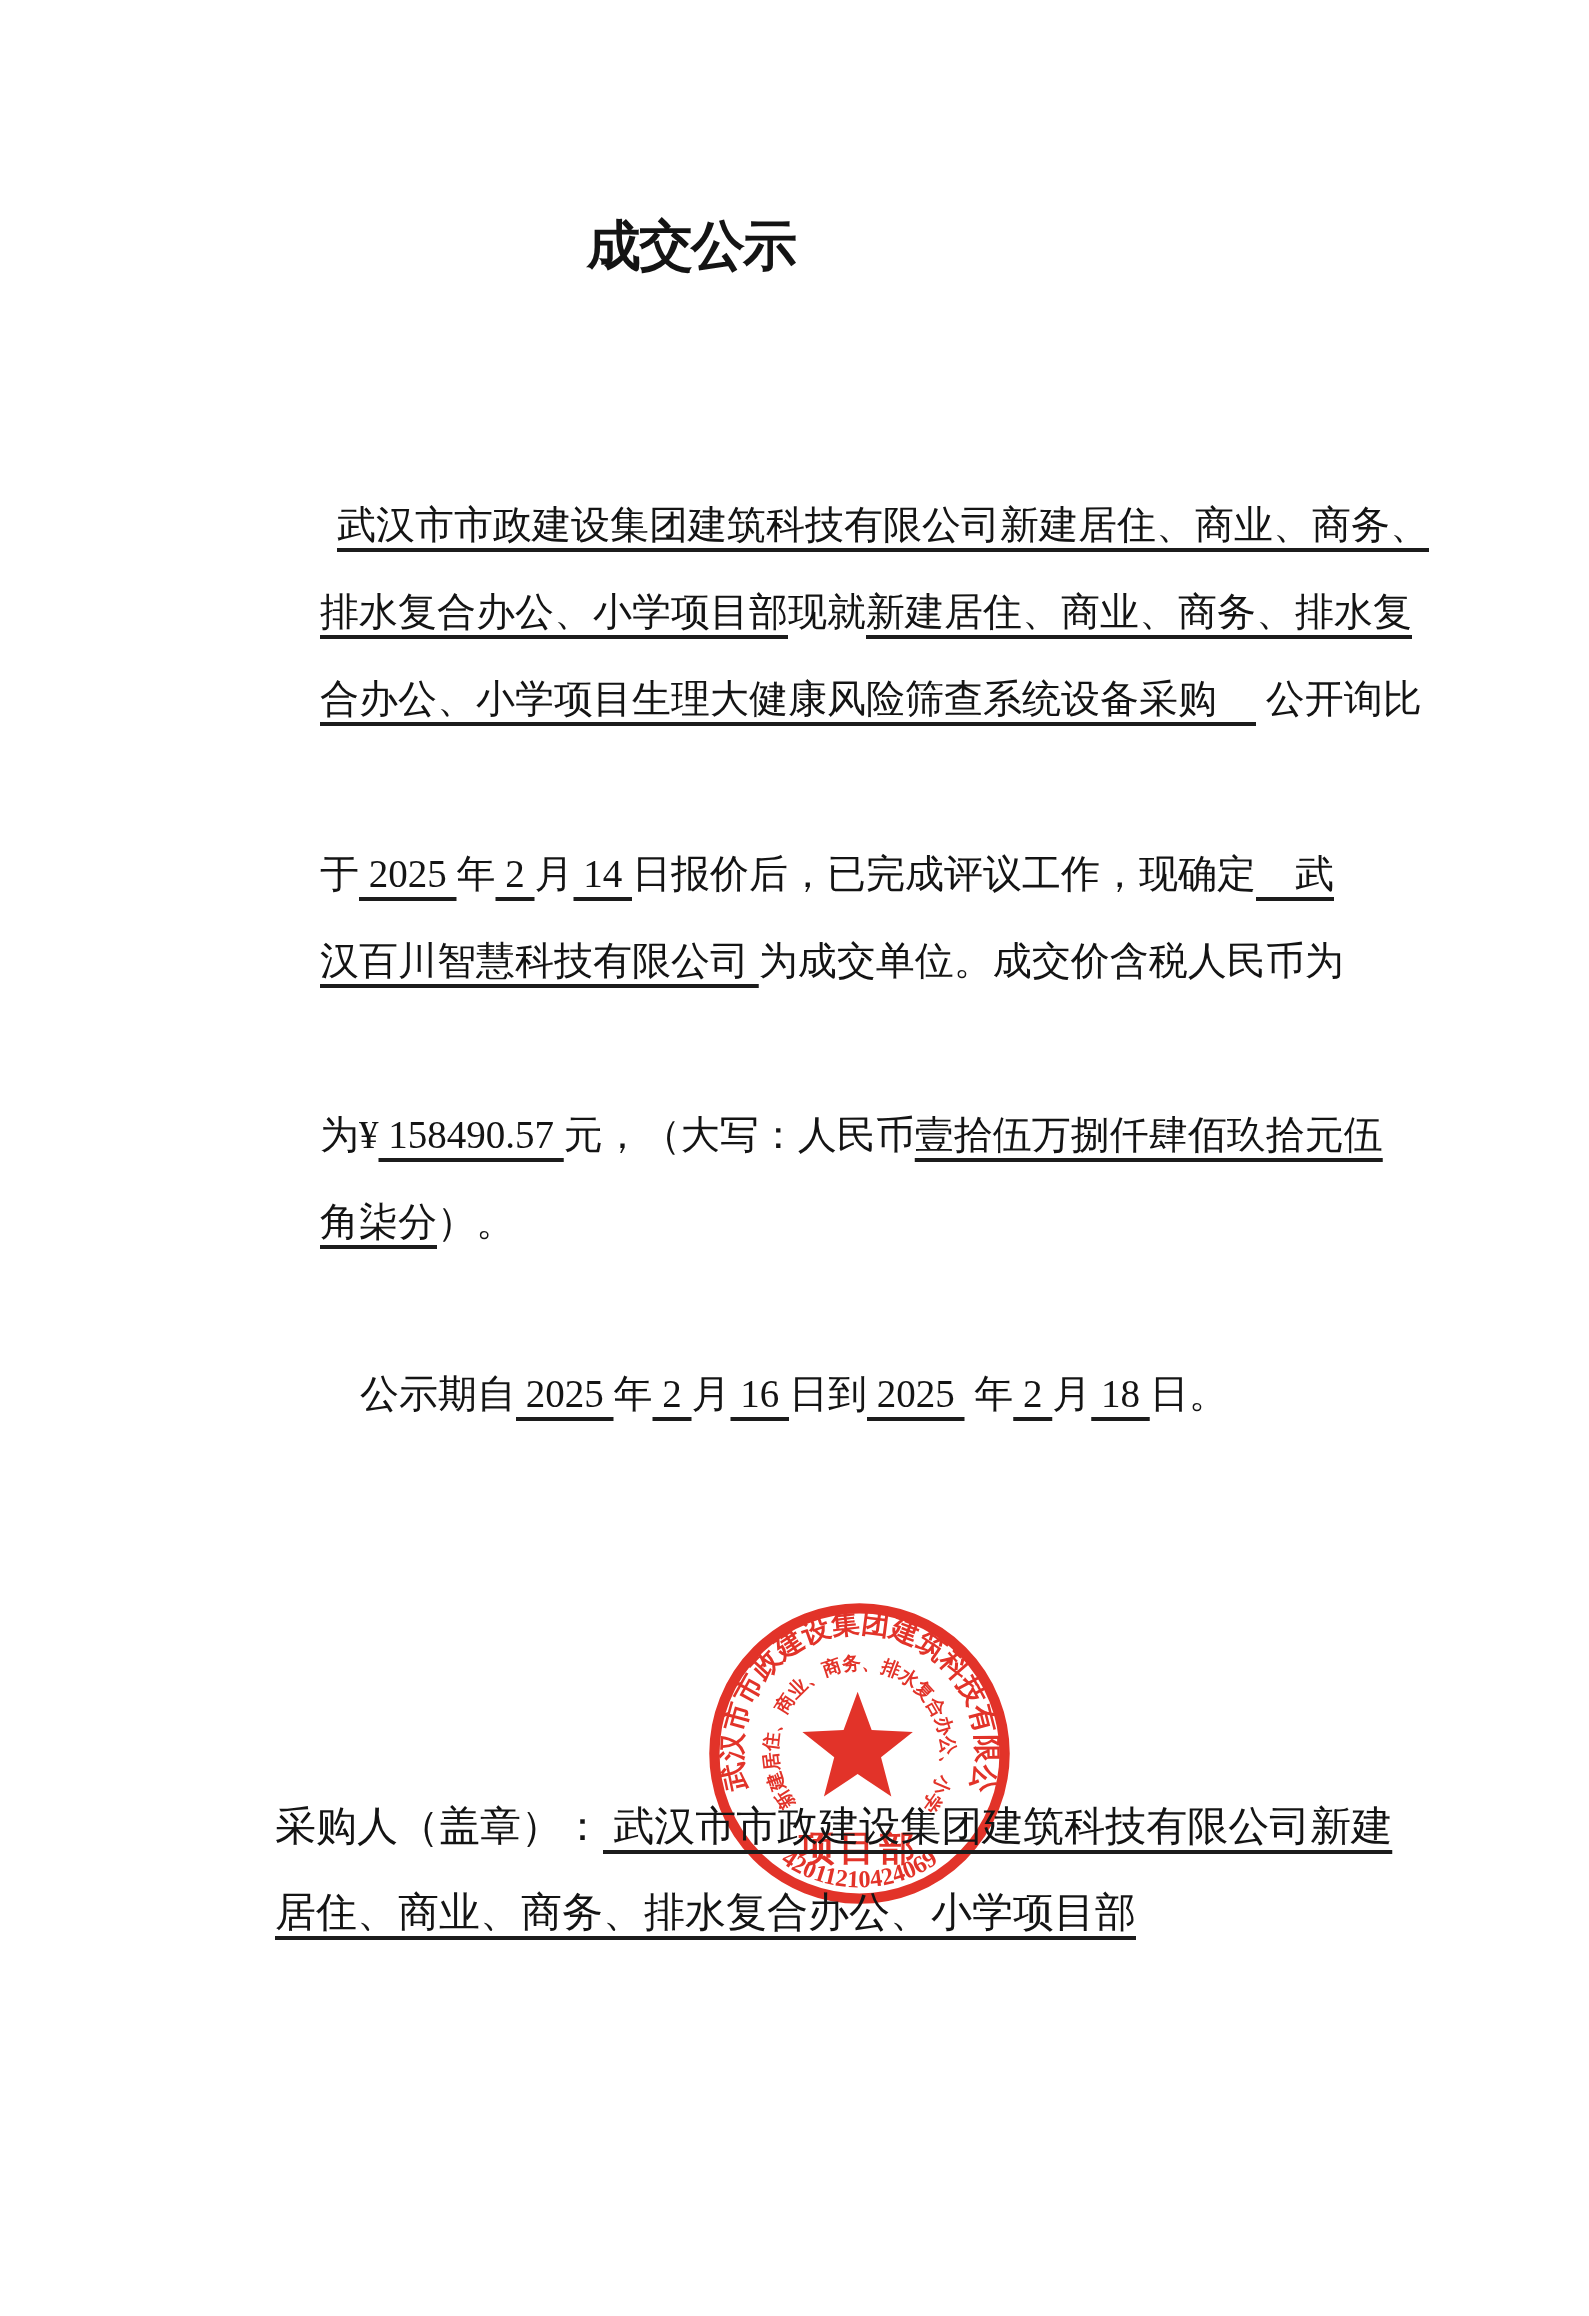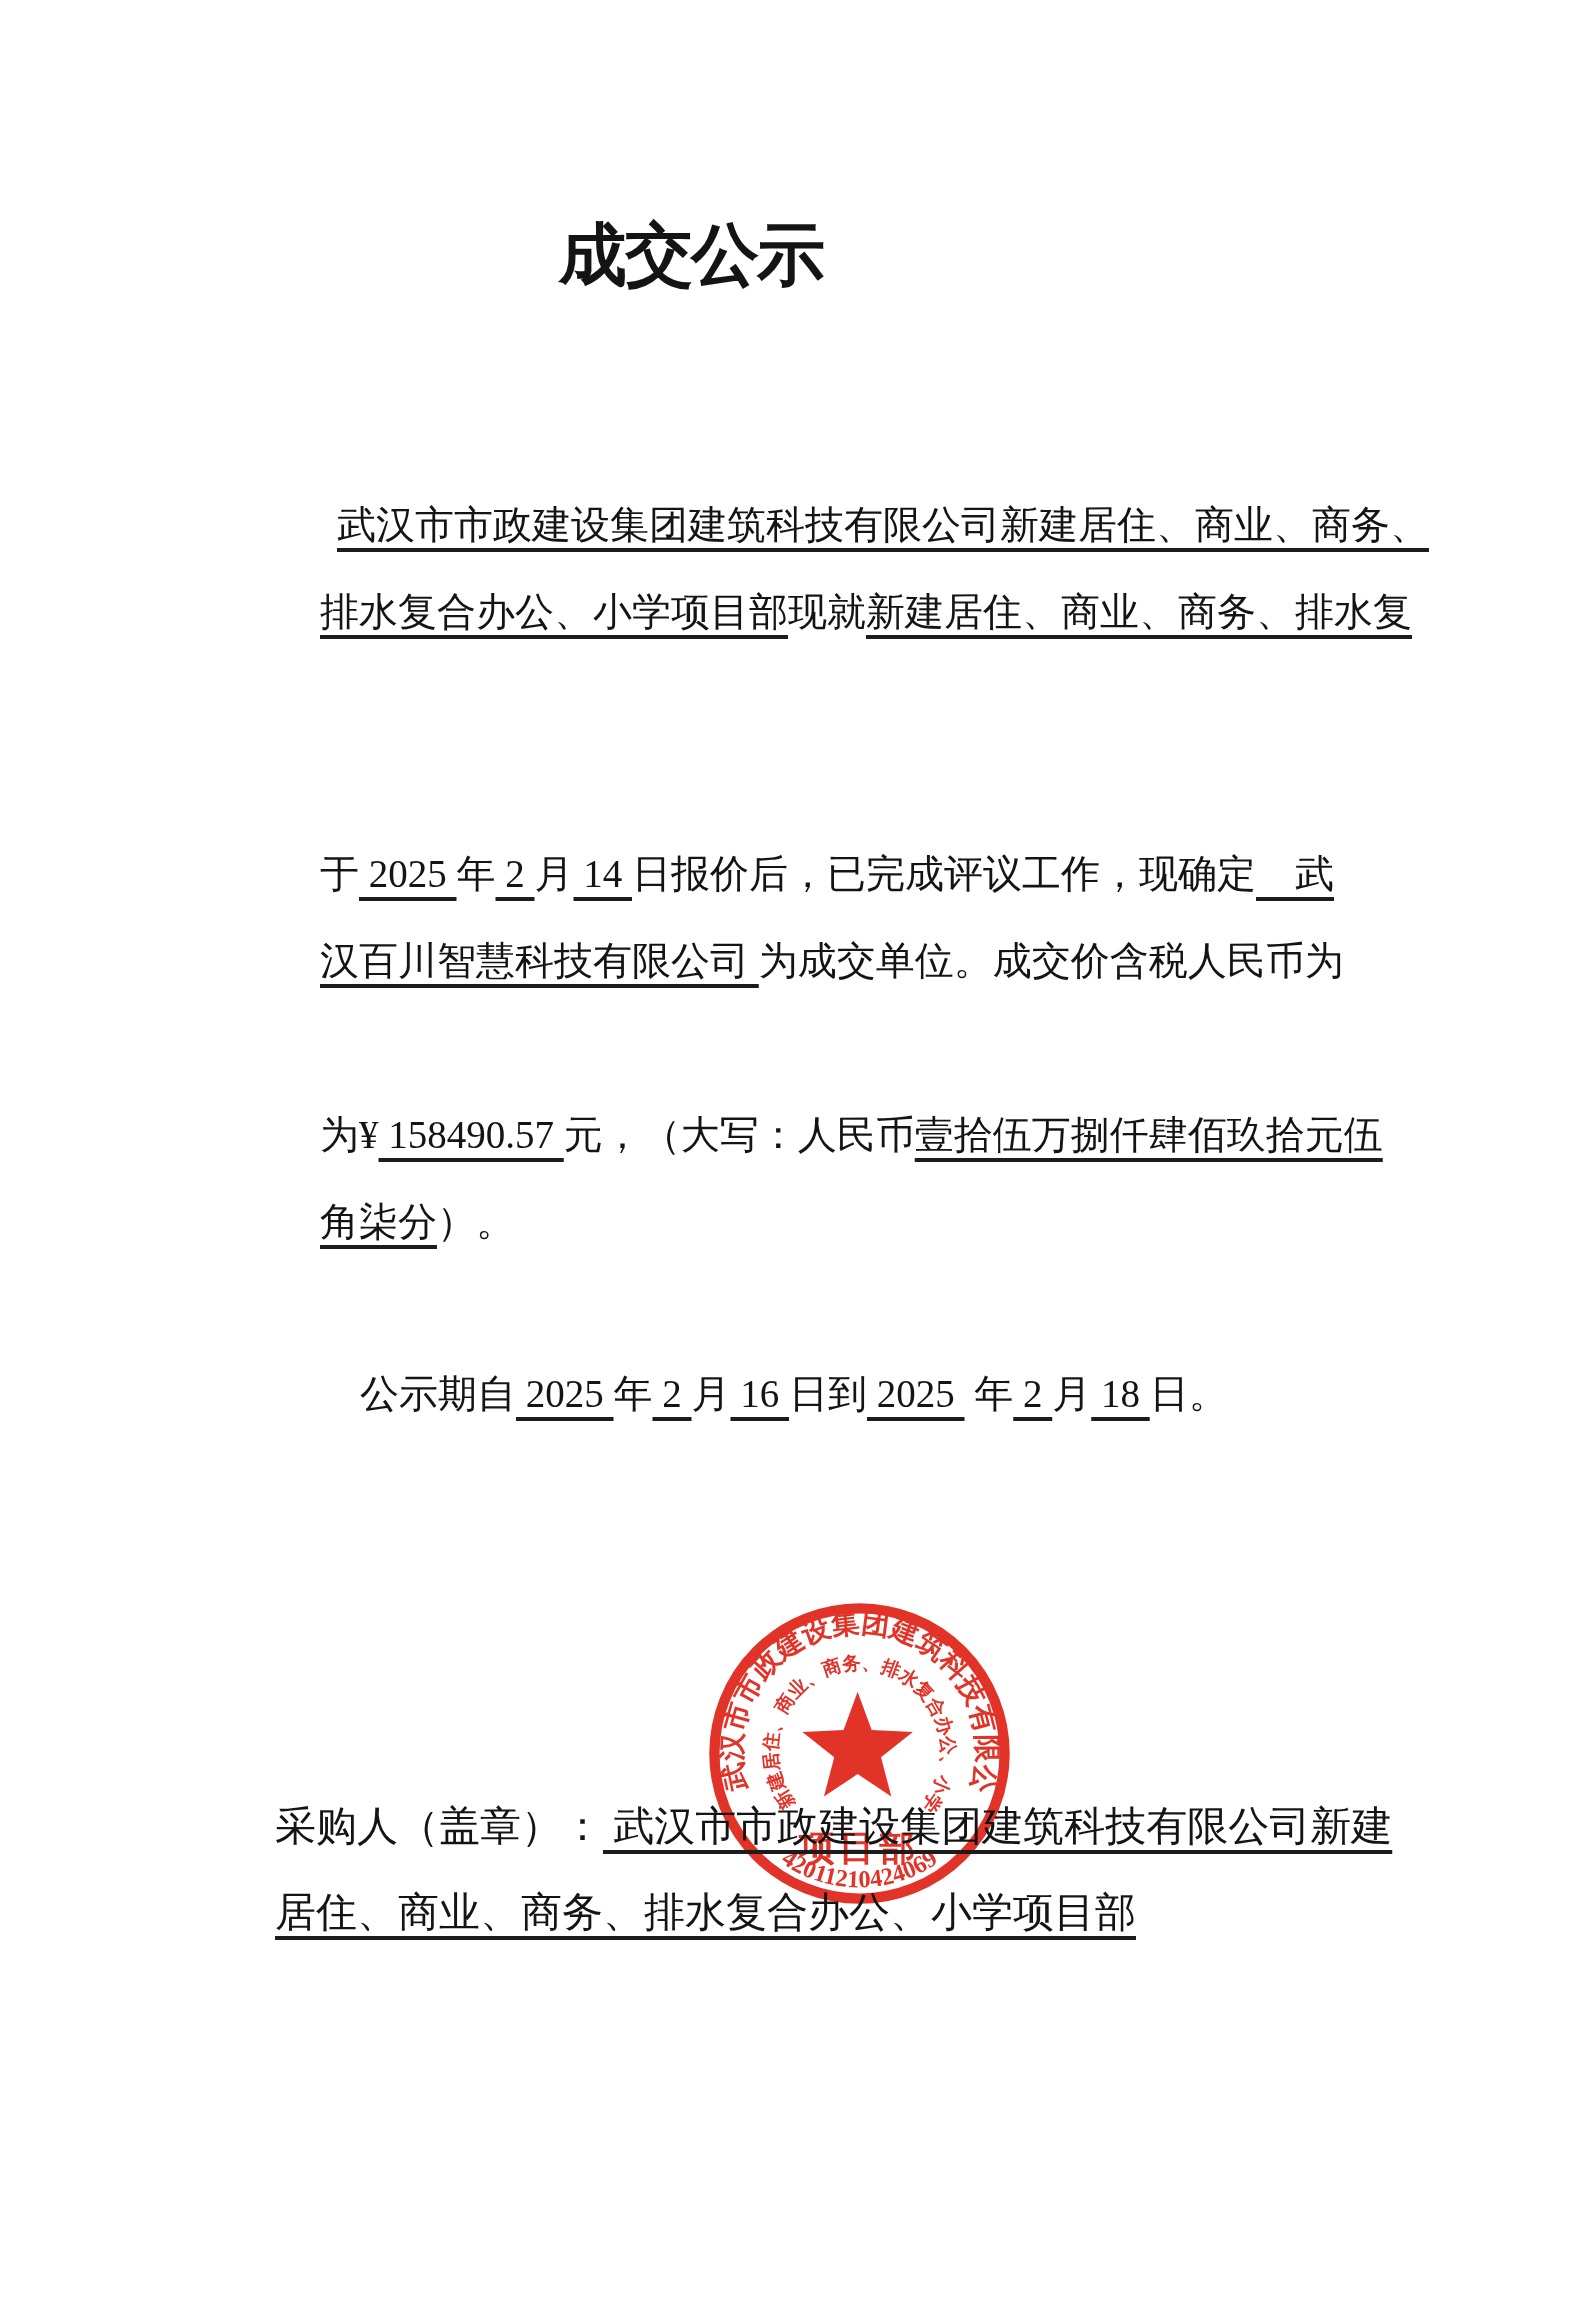--- a/index.html
+++ b/index.html
@@ -8,21 +8,21 @@
     position:relative;
     width:1589px;height:2316px;
     background:#ffffff;
     font-family:"Liberation Serif","DejaVu Serif",serif;
     color:#141414;
     overflow:hidden;
   }
   .doc-title{
     position:absolute;
     text-align:center;
-    font-size:68px;
+    font-size:54px;
     font-weight:bold;
     letter-spacing:-1.9px;
     white-space:pre;
   }
   .tline{
     position:absolute;
     font-size:39px;
     line-height:94px;
     height:94px;
     white-space:pre;
@@ -49,20 +49,23 @@
 
 <div class="page">
 
   <div class="doc-title" style="left:494px;top:210px;width:394px;">成交公示</div>
 
   <div class="tline" style="left:298px;top:384px;">
     <span class="u">武汉市市政建设集团建筑科技有限公司新建居住、商业、商务、</span>
   </div>
   <div class="tline" style="left:281px;top:471px;">
     <span class="u">排水复合办公、小学项目部</span><span>现就</span><span class="u">新建居住、商业、商务、排水复</span>
+  </div>
+  <div class="tline" style="left:281px;top:558px;">
+    <span class="u">合办公、小学项目生理大健康风险筛查系统设备采购　</span><span> 公开询比</span>
   </div>
   <div class="tline" style="left:281px;top:733px;">
     <span>于</span><span class="u"> 2025 </span><span>年</span><span class="u"> 2 </span><span>月</span><span class="u"> 14 </span><span>日报价后，已完成评议工作，现确定</span><span class="u">　武</span>
   </div>
   <div class="tline" style="left:281px;top:820px;">
     <span class="u">汉百川智慧科技有限公司 </span><span>为成交单位。成交价含税人民币为</span>
   </div>
   <div class="tline" style="left:281px;top:994px;">
     <span>为¥</span><span class="u"> 158490.57 </span><span>元，（大写：人民币</span><span class="u">壹拾伍万捌仟肆佰玖拾元伍</span>
   </div>

